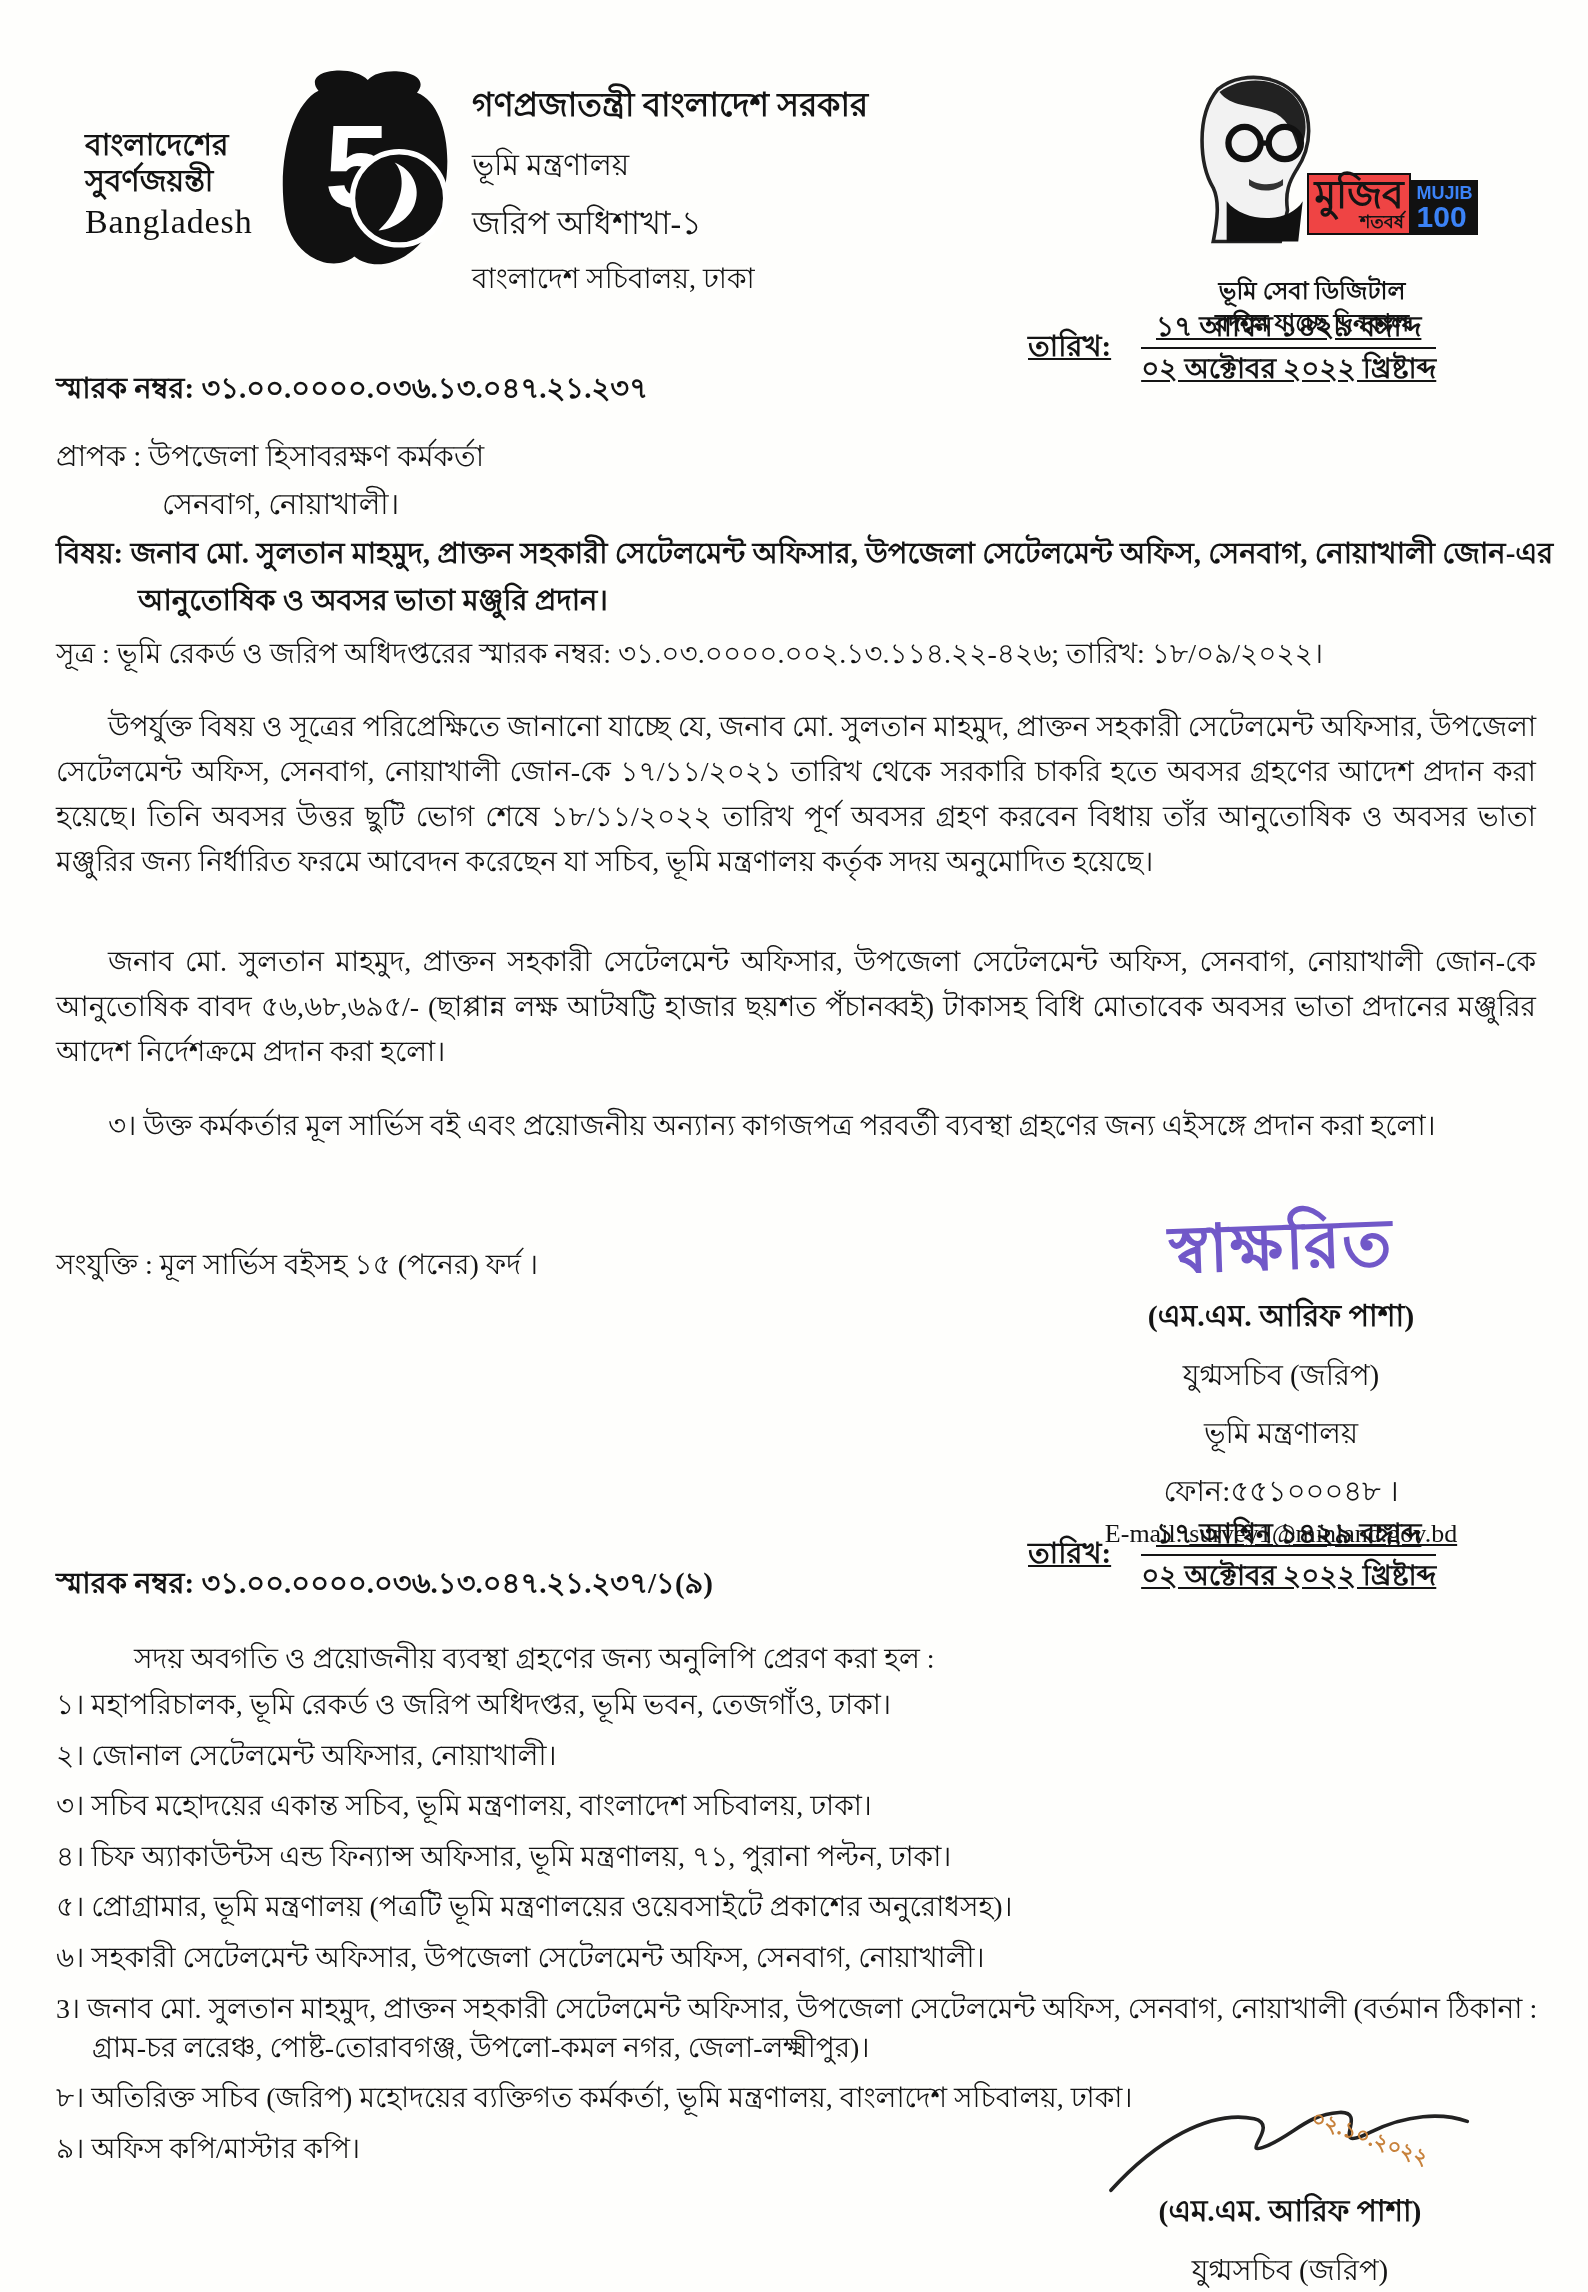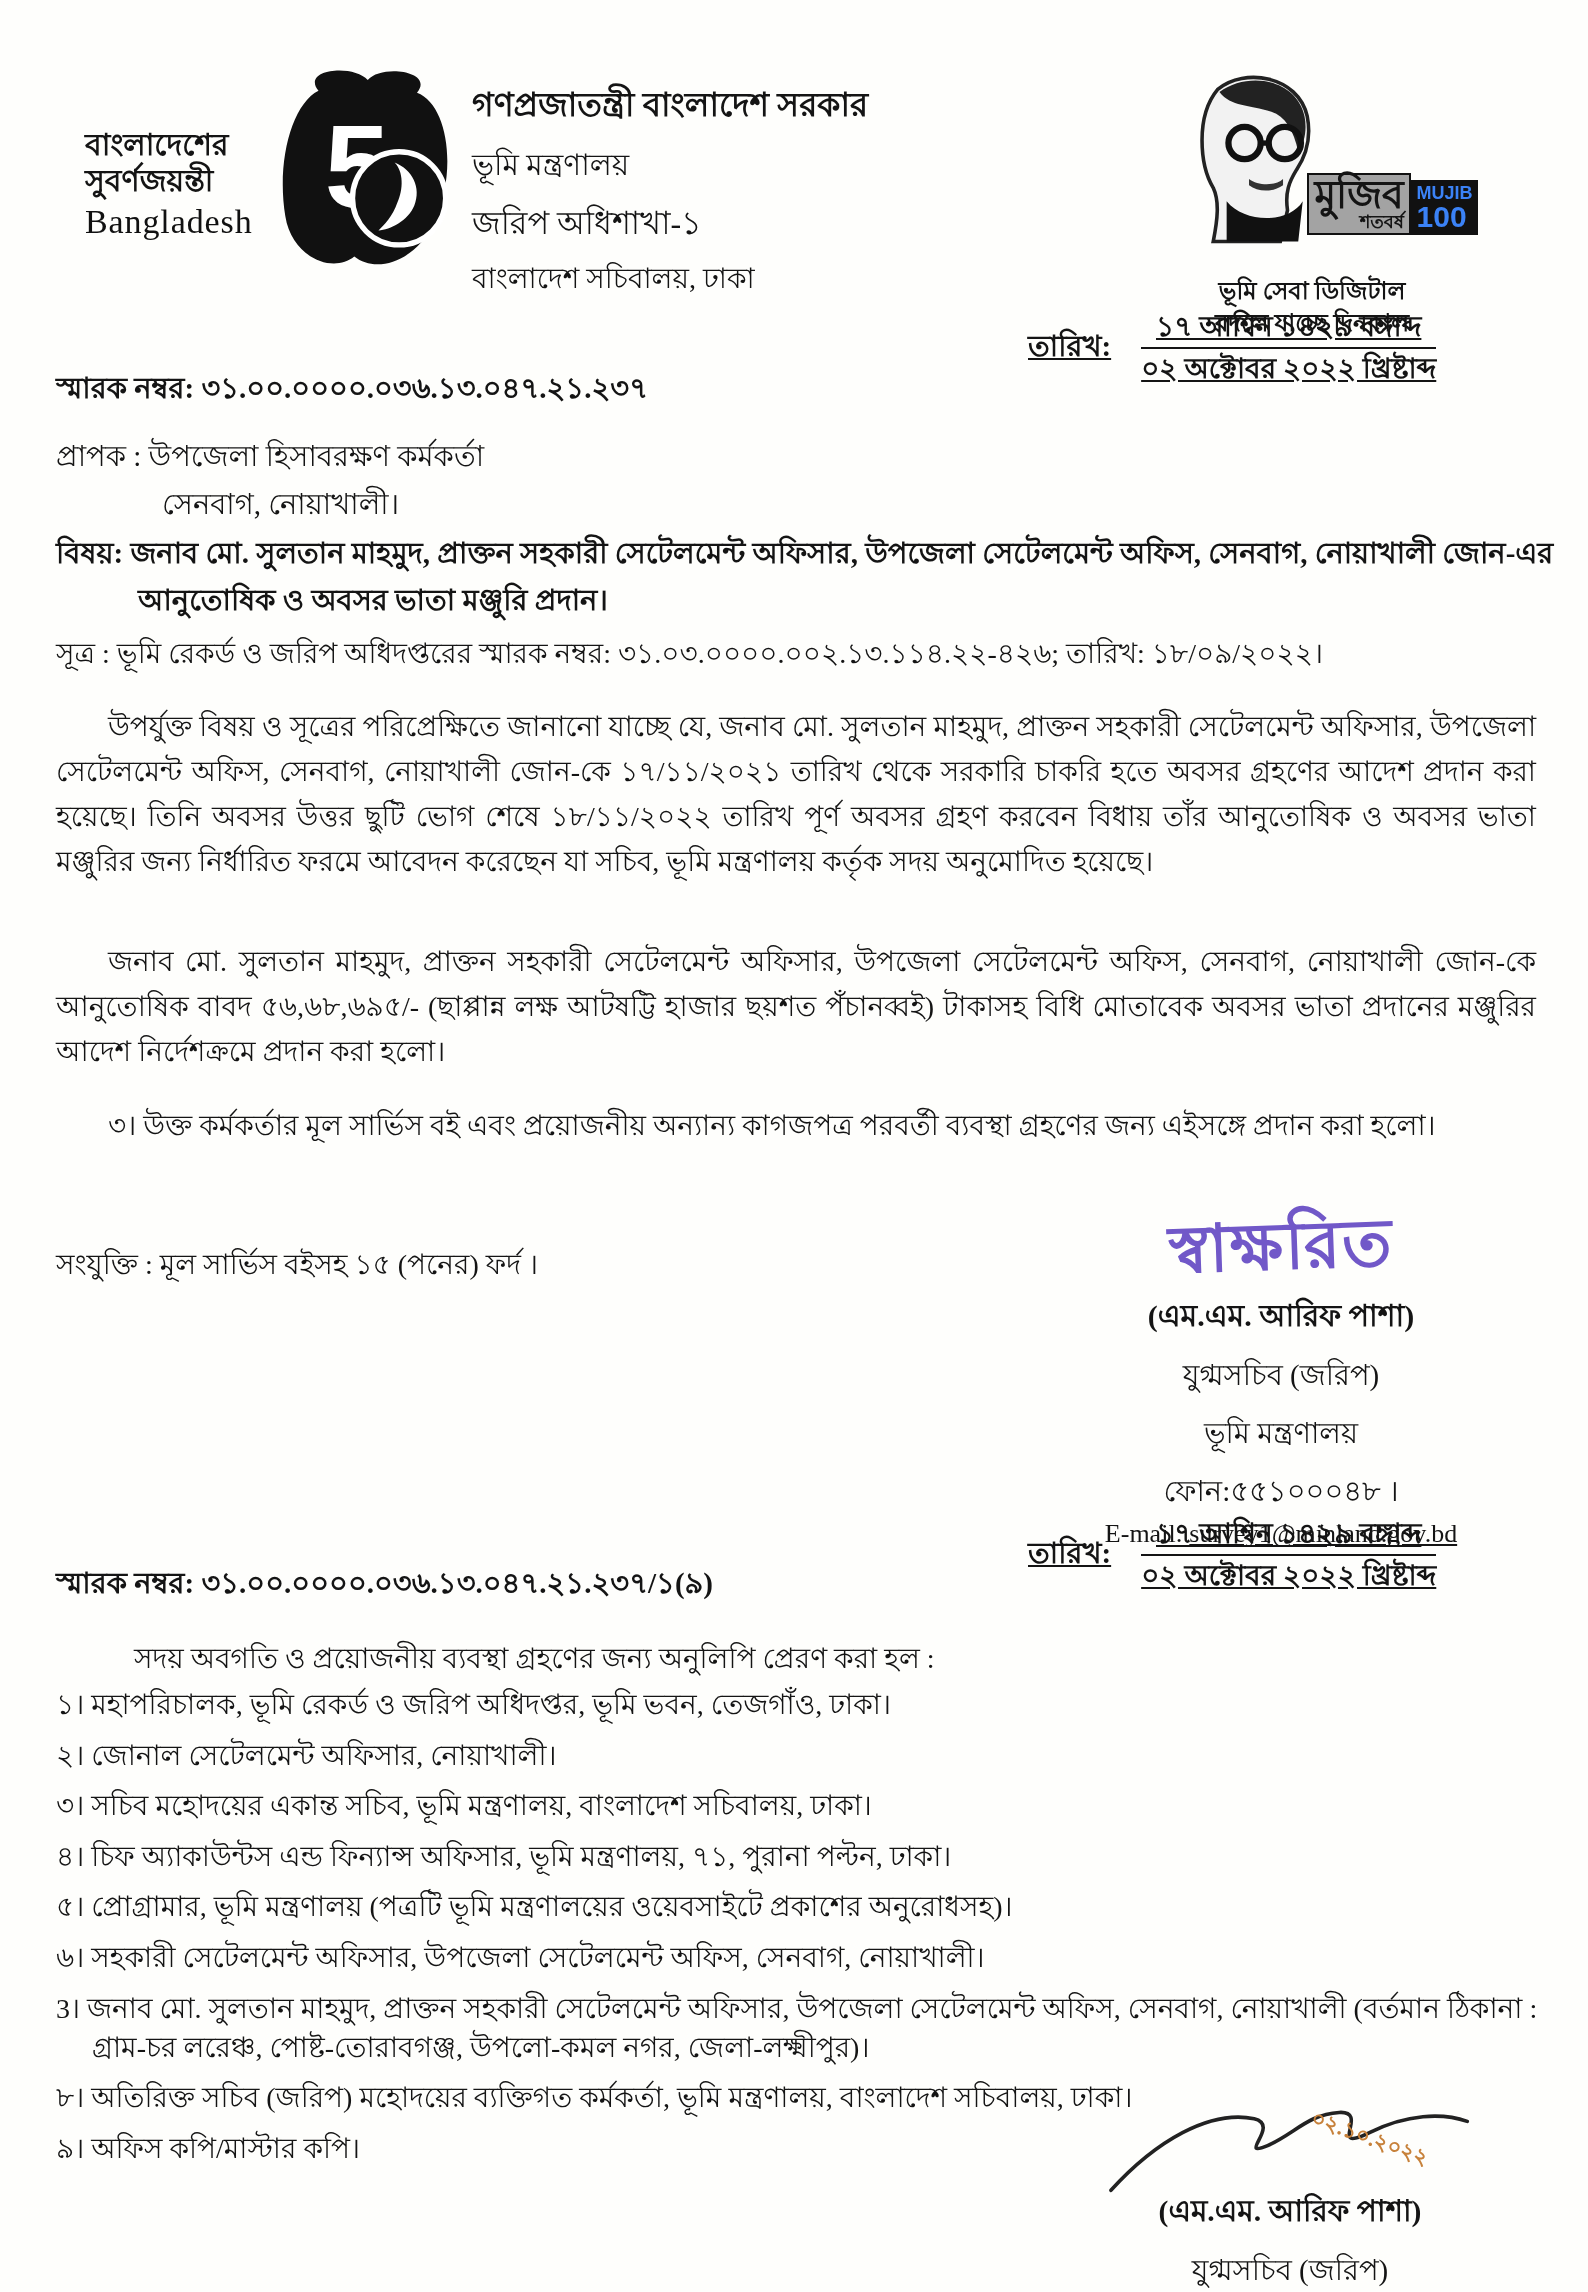--- a/index.html
+++ b/index.html
@@ -56,21 +56,21 @@
   .copy-list{position:absolute;left:56px;top:1685px;width:1487px;font-size:28px;}
   .copy-list .item{line-height:39px;margin-bottom:11.6px;padding-left:36px;text-indent:-36px;}
   
   .footsig{position:absolute;left:1057px;top:2105px;width:466px;text-align:center;}
   .footsig svg{display:block;margin:0 auto;}
   .footsig .name{font-size:29.6px;font-weight:bold;margin-top:-16px;}
   .footsig .desig{font-size:29px;margin-top:9px;}
   .handdate{position:absolute;left:206px;top:16px;font-size:21.5px;color:#c7813a;transform:rotate(20deg);font-weight:bold;white-space:nowrap;}
   
   .mujib-label{position:absolute;left:143px;top:106px;display:flex;align-items:flex-end;}
-  .mujib-bn{font-weight:bold;font-size:39px;line-height:36px;background:#a3a3a3;border:2.7px solid #111;padding:1.8px 5.4px;}
+  .mujib-bn{font-weight:bold;font-size:39px;line-height:36px;background:#ef4444;border:2.7px solid #111;padding:1.8px 5.4px;}
   .mujib-bn .sub{display:block;font-size:18px;line-height:18px;text-align:right;}
   .mujib-en{background:#111;color:#3b82f6;font-family:"Liberation Sans",sans-serif;font-weight:bold;font-size:18px;line-height:18px;padding:3.6px 5.4px;}
   .mujib-en .num{display:block;font-size:30px;line-height:29px;}
 </style>
 </head>
 <body>
 
 <div class="page">
 
   <div class="left-logo">

